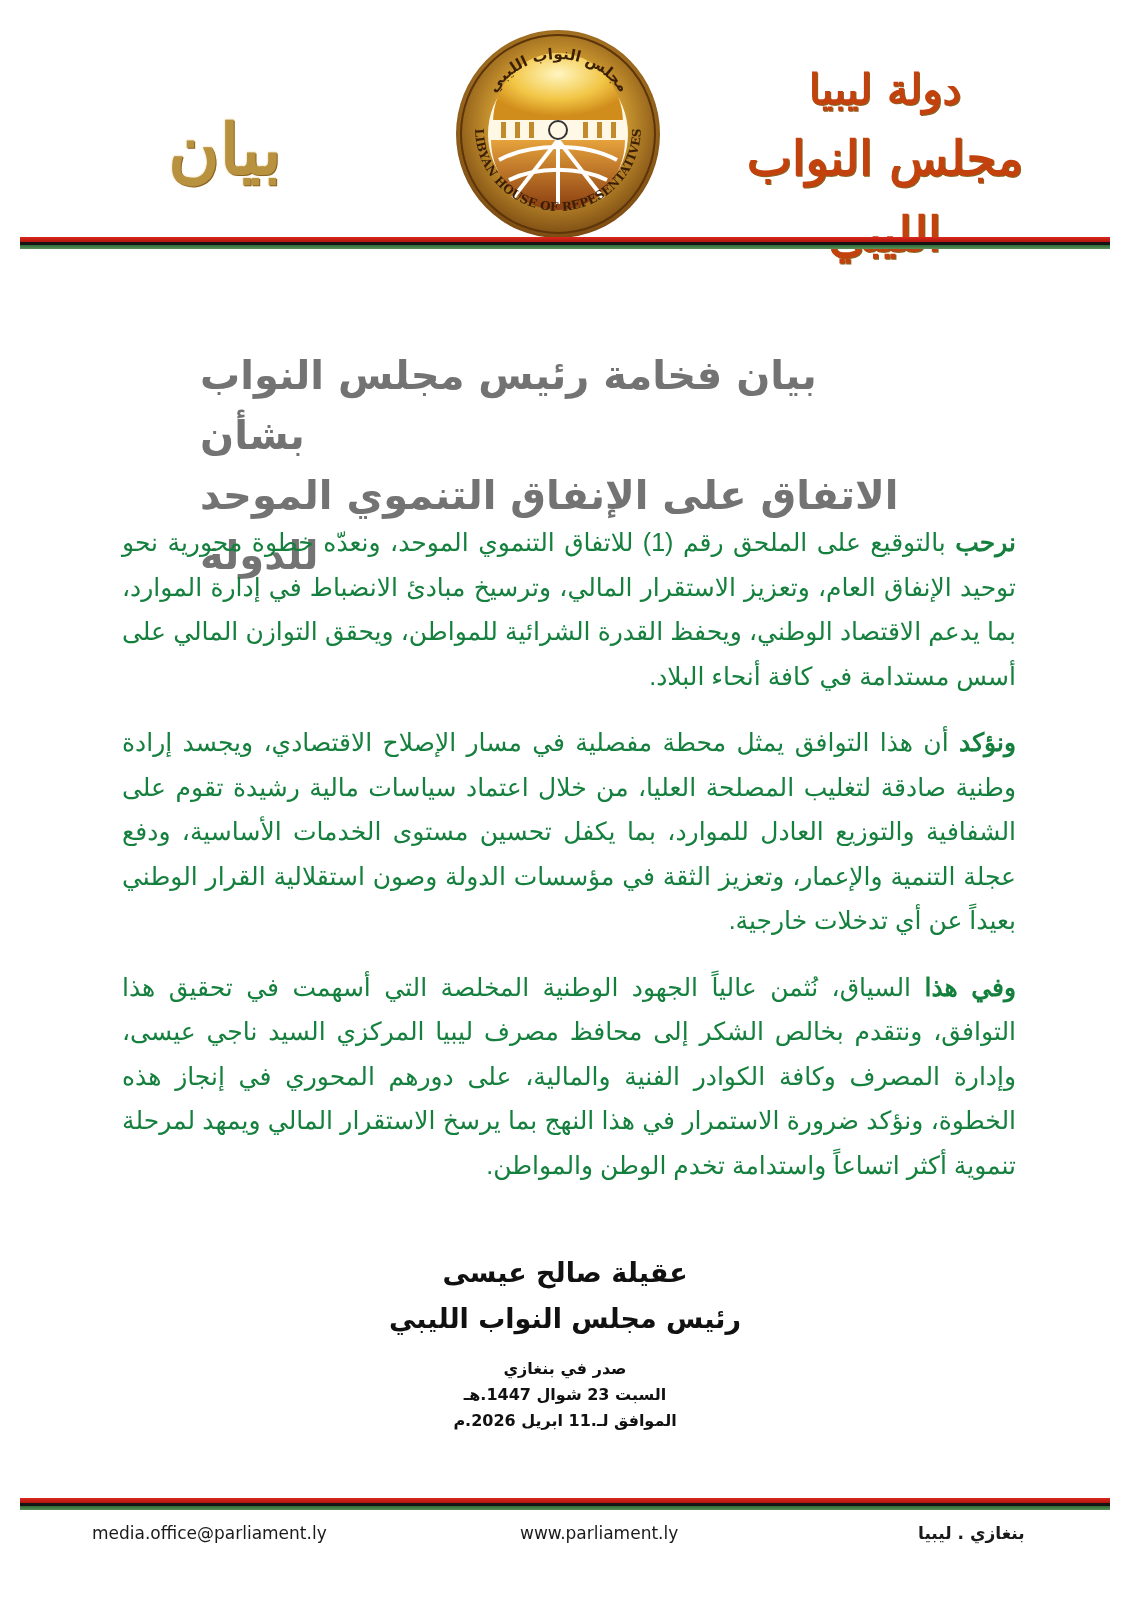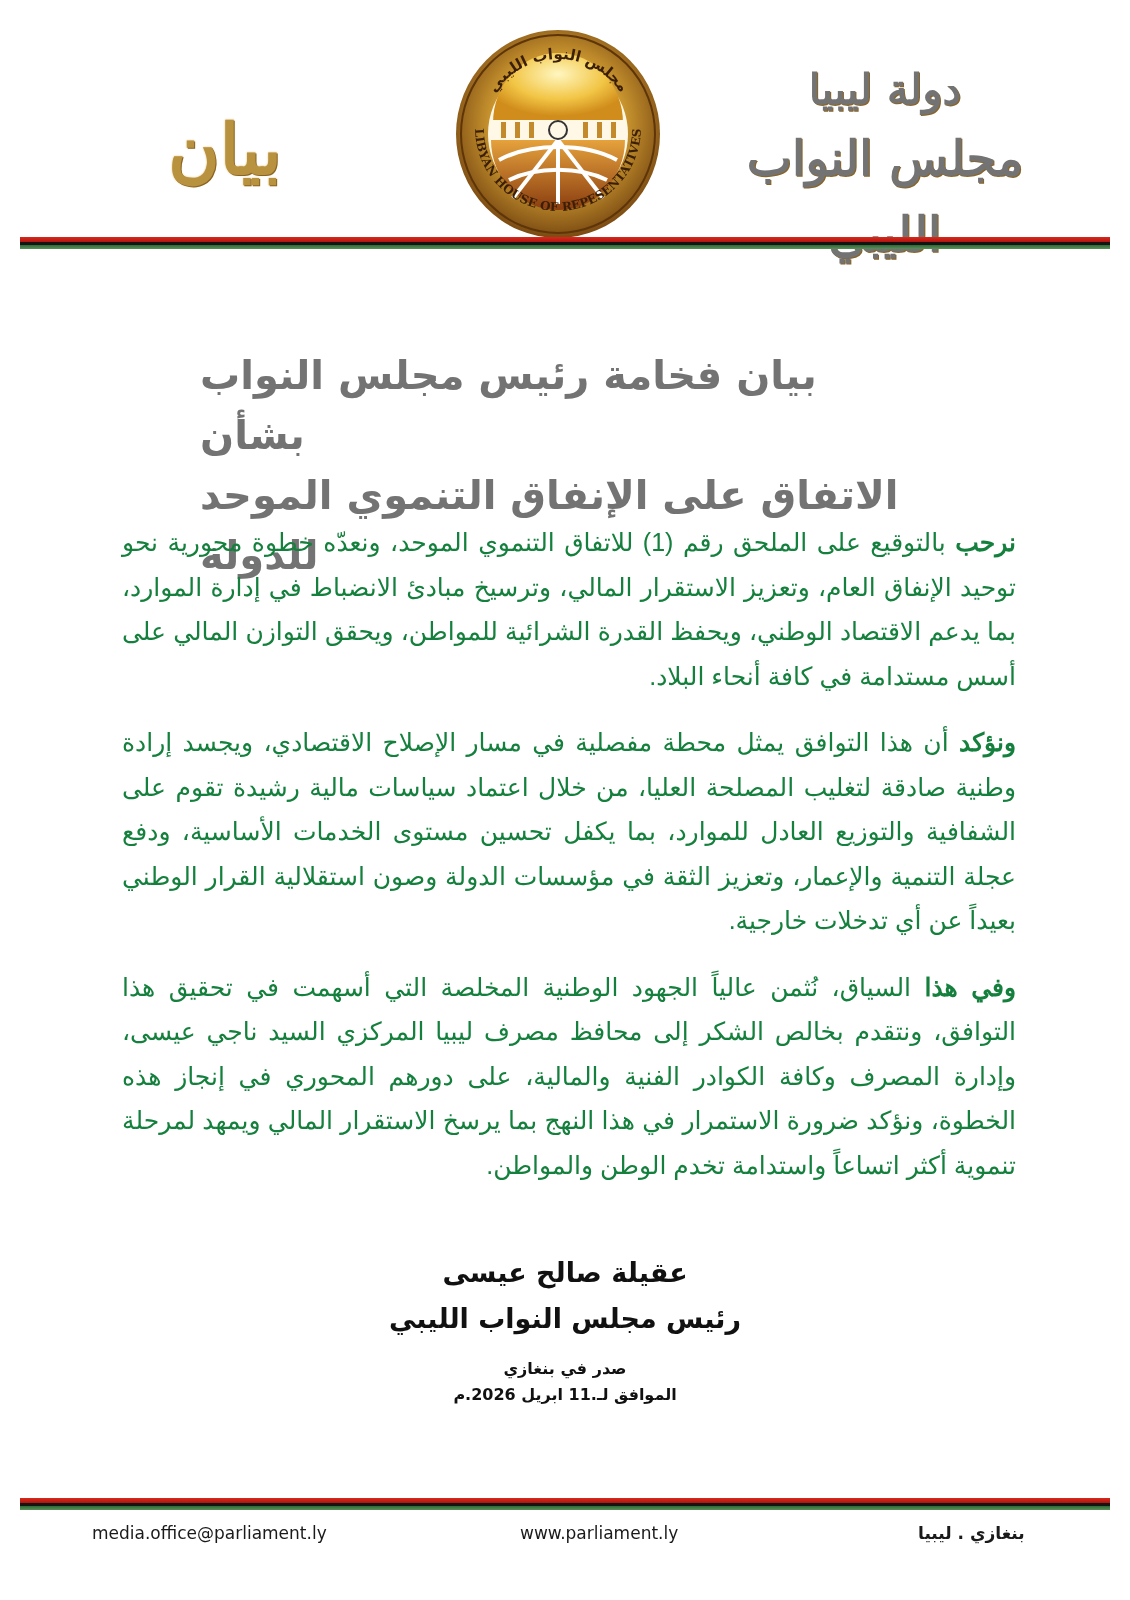--- a/index.html
+++ b/index.html
@@ -3,21 +3,21 @@
 <meta charset="utf-8">
 <style>
   html, body { margin: 0; padding: 0; background: #ffffff; }
   body { width: 1130px; height: 1600px; position: relative; overflow: hidden; font-family: "DejaVu Sans", sans-serif; color: #111; }
 
   .header { position: absolute; left: 0; top: 0; width: 1130px; height: 250px; }
   .calli-left { position: absolute; left: 150px; top: 80px; width: 150px; height: 140px; direction: rtl; text-align: center;
     font-family: Liberation Sans, sans-serif; font-size: 70px; line-height: 140px; color: #b8923f; font-weight: bold;
     text-shadow: 1px 1px 0 #8a6424, 0 0 2px #d9b566; }
   .calli-right { position: absolute; left: 740px; top: 60px; width: 290px; height: 150px; direction: rtl; text-align: center;
-    font-family: "DejaVu Serif", serif; color: #737373; font-weight: bold; text-shadow: 1px 1px 0 #8a6424; }
+    font-family: "DejaVu Serif", serif; color: #c2410c; font-weight: bold; text-shadow: 1px 1px 0 #8a6424; }
   .calli-right .l1 { font-size: 42px; line-height: 60px; }
   .calli-right .l2 { font-size: 48px; line-height: 76px; }
 
   .emblem { position: absolute; left: 453px; top: 28px; width: 210px; height: 212px; }
 
   .flag-bar { position: absolute; left: 20px; width: 1090px; height: 12px; }
   .flag-bar .red { height: 5px; background: linear-gradient(to bottom, #d9281c, #b0150f); }
   .flag-bar .black { height: 3px; background: #141414; }
   .flag-bar .green { height: 4px; background: linear-gradient(to bottom, #2c6a34, #5c8f5a); }
   .flag-top { top: 237px; }
@@ -121,20 +121,21 @@
 <div class="body">
   <p><b>نرحب</b><span> بالتوقيع على الملحق رقم (1) للاتفاق التنموي الموحد، ونعدّه خطوة محورية نحو توحيد الإنفاق العام، وتعزيز الاستقرار المالي، وترسيخ مبادئ الانضباط في إدارة الموارد، بما يدعم الاقتصاد الوطني، ويحفظ القدرة الشرائية للمواطن، ويحقق التوازن المالي على أسس مستدامة في كافة أنحاء البلاد.</span></p>
   <p><b>ونؤكد</b><span> أن هذا التوافق يمثل محطة مفصلية في مسار الإصلاح الاقتصادي، ويجسد إرادة وطنية صادقة لتغليب المصلحة العليا، من خلال اعتماد سياسات مالية رشيدة تقوم على الشفافية والتوزيع العادل للموارد، بما يكفل تحسين مستوى الخدمات الأساسية، ودفع عجلة التنمية والإعمار، وتعزيز الثقة في مؤسسات الدولة وصون استقلالية القرار الوطني بعيداً عن أي تدخلات خارجية.</span></p>
   <p><b>وفي هذا</b><span> السياق، نُثمن عالياً الجهود الوطنية المخلصة التي أسهمت في تحقيق هذا التوافق، ونتقدم بخالص الشكر إلى محافظ مصرف ليبيا المركزي السيد ناجي عيسى، وإدارة المصرف وكافة الكوادر الفنية والمالية، على دورهم المحوري في إنجاز هذه الخطوة، ونؤكد ضرورة الاستمرار في هذا النهج بما يرسخ الاستقرار المالي ويمهد لمرحلة تنموية أكثر اتساعاً واستدامة تخدم الوطن والمواطن.</span></p>
 </div>
 
 <div class="sign">
   <div class="name">عقيلة صالح عيسى</div>
   <div class="role">رئيس مجلس النواب الليبي</div>
   <div class="meta first">صدر في بنغازي</div>
+  <div class="meta">السبت 23 شوال 1447.هـ</div>
   <div class="meta">الموافق لـ.11 ابريل 2026.م</div>
 </div>
 
 <div class="flag-bar flag-bottom">
   <div class="red"></div>
     <div class="black"></div>
     <div class="green"></div>
 </div>
 
 <div class="footer">

